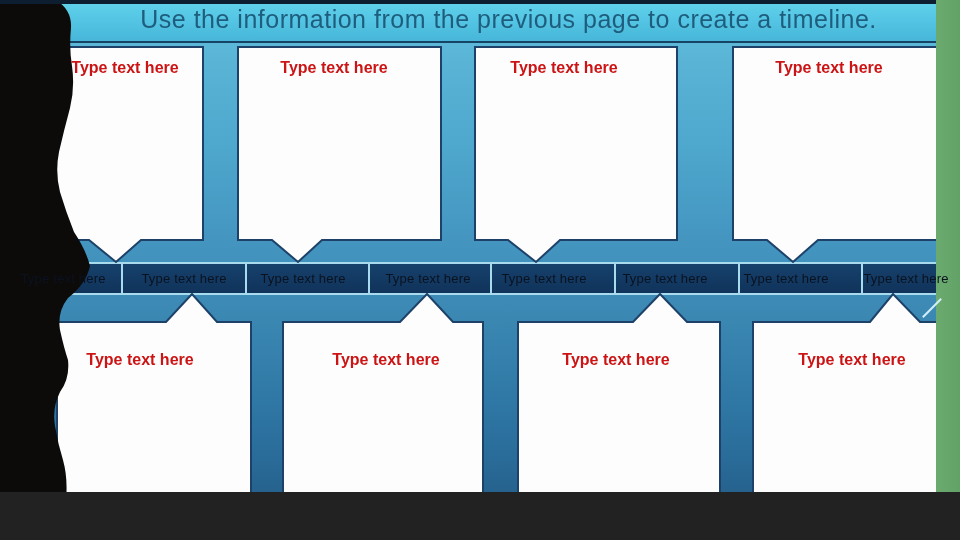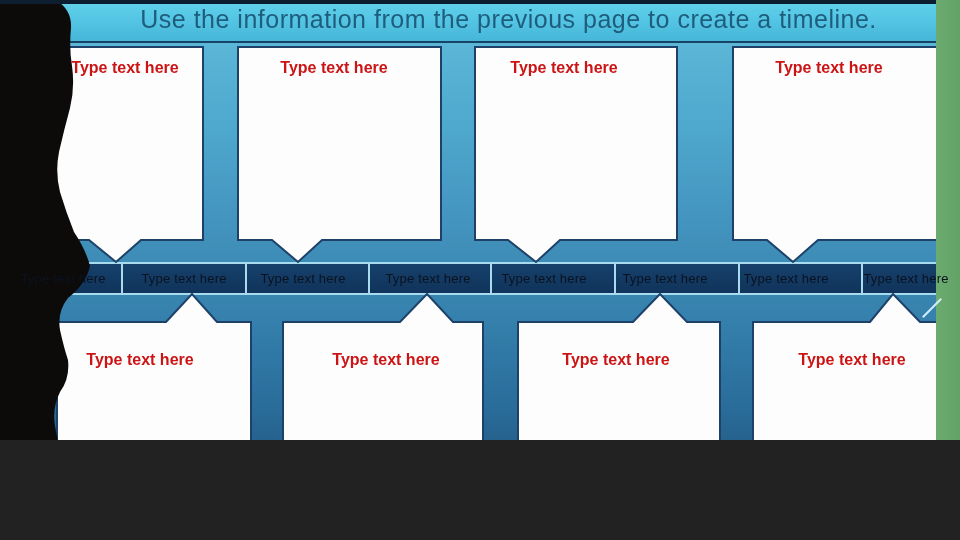--- a/index.html
+++ b/index.html
@@ -1,17 +1,17 @@
 <!DOCTYPE html>
 <html><head>
 <meta charset="utf-8">
 <style>
   html,body{margin:0;padding:0;background:#222;}
   .slide{
-    position:relative;width:960px;height:440px;overflow:hidden;
+    position:relative;width:960px;height:492px;overflow:hidden;
     font-family:"Liberation Sans","DejaVu Sans",sans-serif;
     background:linear-gradient(180deg,#66c4df 0%,#59b4d6 12%,#4ea7cd 30%,#4496c0 48%,#3a87b2 65%,#3079a6 80%,#2a6d9b 92%,#26628e 100%);
   }
   .abs{position:absolute;}
   
   .header{
     left:0;top:4px;width:937px;height:37px;
     background:linear-gradient(180deg,#5ed0ea 0%,#51c2e2 55%,#47b6d9 100%);
     border-bottom:2px solid #174364;
   }

